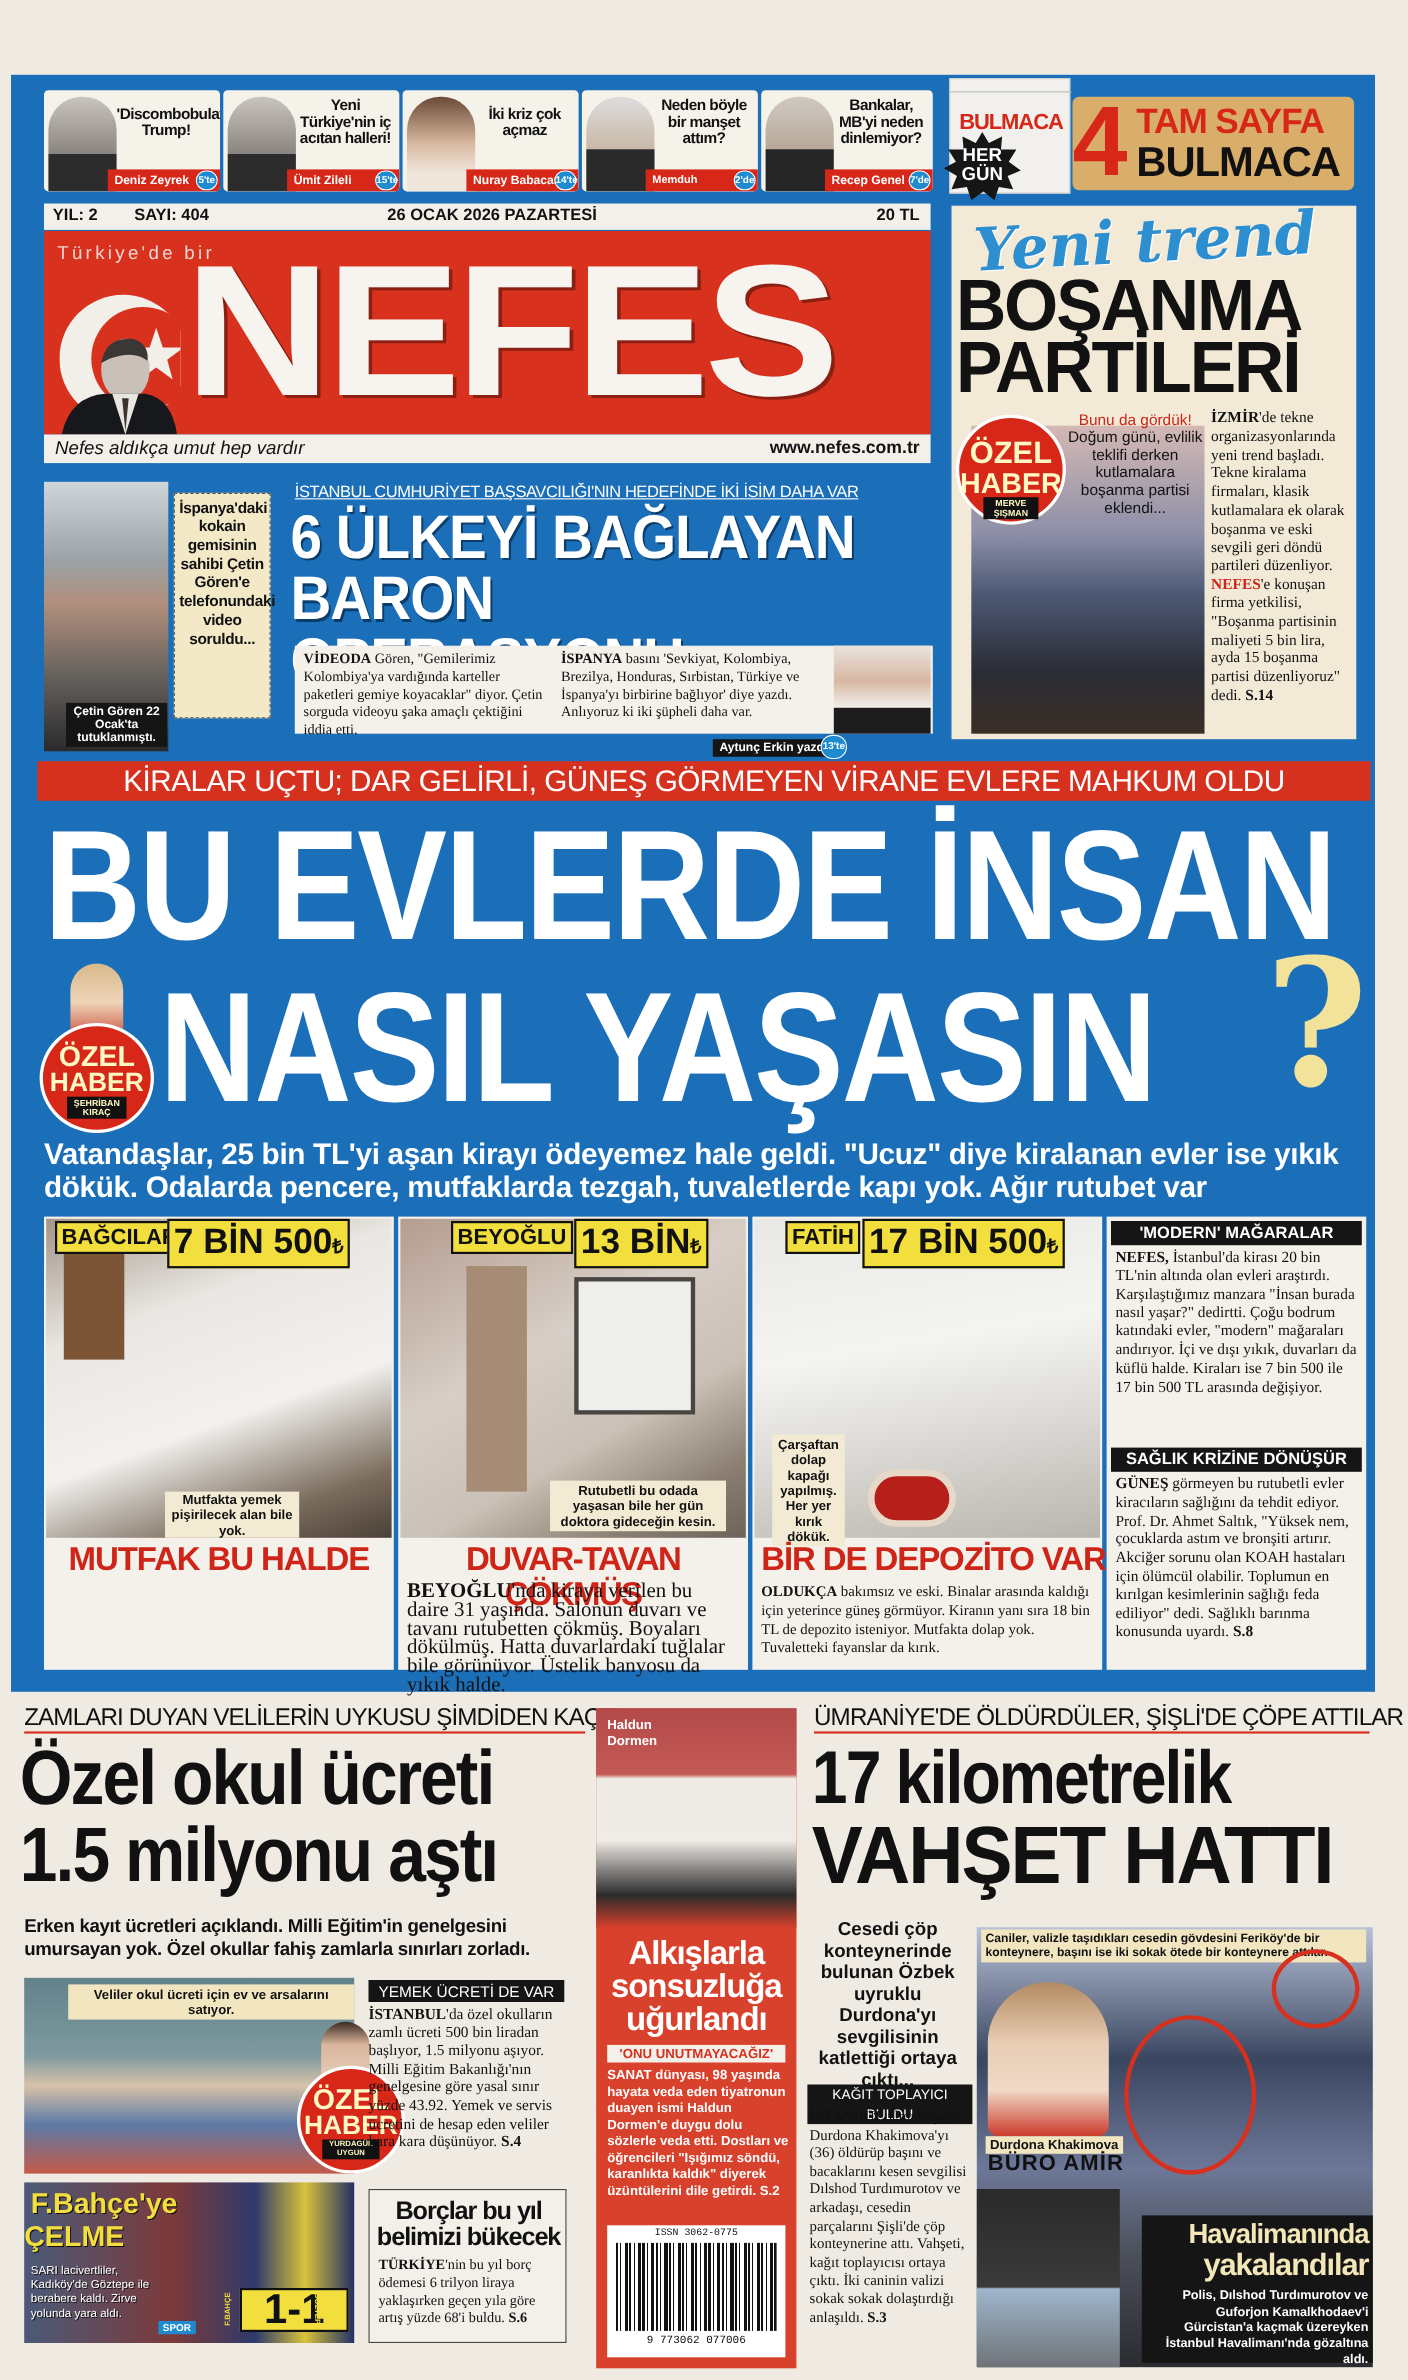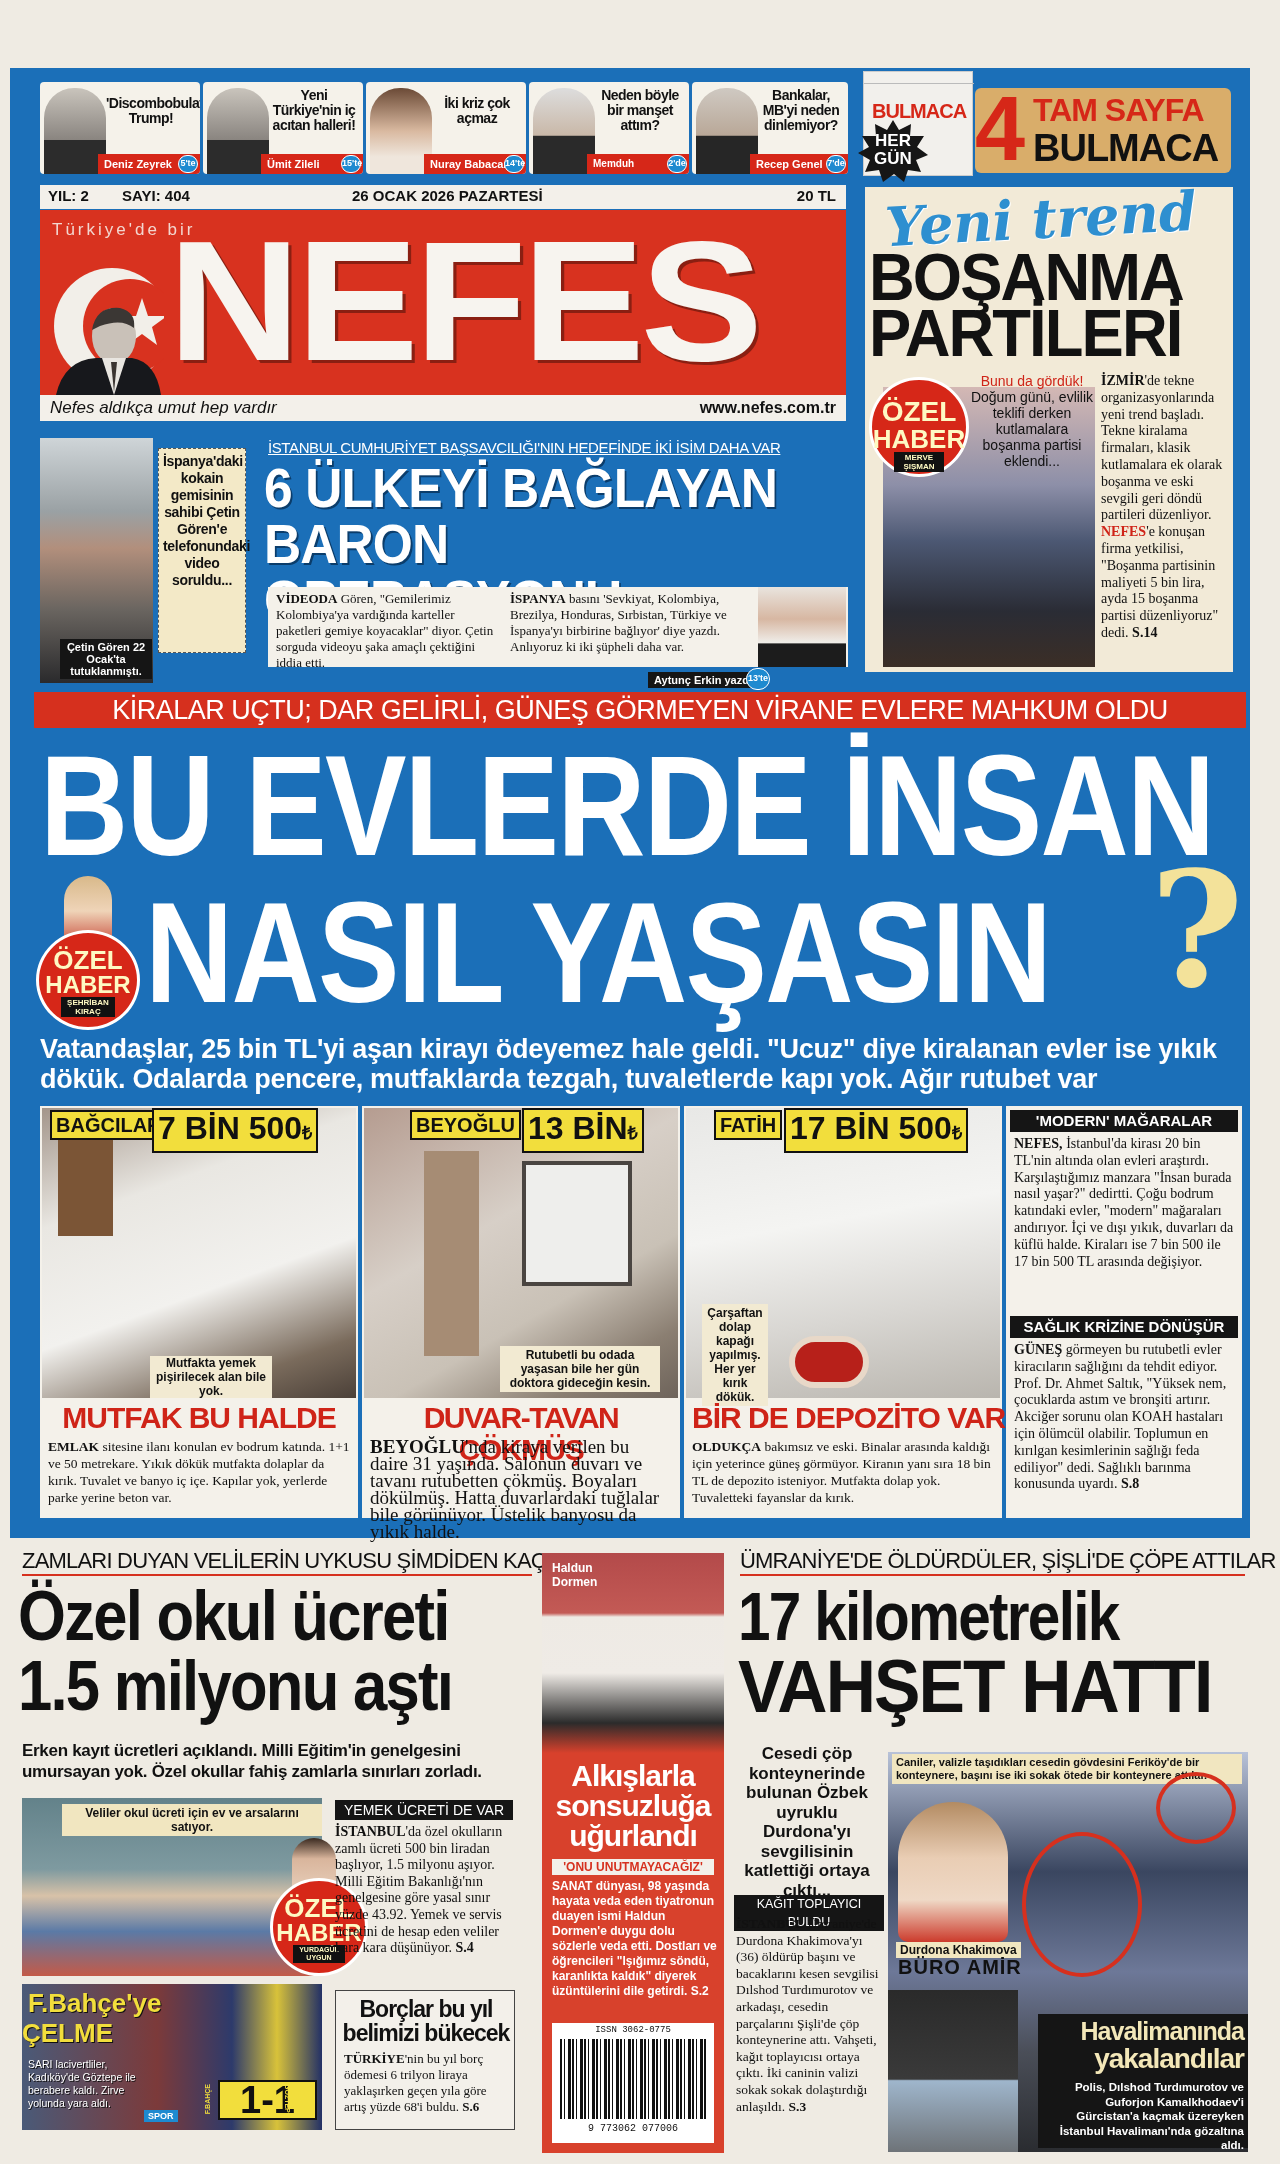--- a/index.html
+++ b/index.html
@@ -164,21 +164,20 @@
 </div>
 <div class="abs" style="left:40px;top:1034px;width:1210px;font-weight:700;font-size:27px;line-height:30px;color:#fff;letter-spacing:-0.3px;">Vatandaşlar, 25 bin TL'yi aşan kirayı ödeyemez hale geldi. "Ucuz" diye kiralanan evler ise yıkık dökük. Odalarda pencere, mutfaklarda tezgah, tuvaletlerde kapı yok. Ağır rutubet var</div>
 
 <div class="abs white-box" style="left:40px;top:1106px;width:318px;height:412px;">
   <div class="abs" style="left:2px;top:2px;width:314px;height:290px;background:linear-gradient(160deg,#a3958a 0%,#e9e7e2 30%,#f2f1ee 60%,#7a6b5c 85%,#4b4038);"></div>
   <div class="abs" style="left:18px;top:10px;width:55px;height:120px;background:#7b5536;"></div>
   <div class="abs" style="left:10px;top:4px;background:#f2de3c;border:2px solid #111;font-weight:900;font-size:20px;padding:0 4px;line-height:26px;">BAĞCILAR</div>
   <div class="abs" style="left:112px;top:2px;background:#f2de3c;border:2px solid #111;padding:0 4px;font-weight:900;font-size:32px;line-height:36px;"><span>7 BİN 500</span><span style="font-size:18px;">₺</span></div>
   <div class="abs" style="left:110px;top:250px;width:122px;background:#f2ead2;font-weight:700;font-size:12px;line-height:14px;text-align:center;padding:0;">Mutfakta yemek pişirilecek alan bile yok.</div>
   <div class="abs red" style="left:0;top:296px;width:318px;text-align:center;font-weight:900;font-size:30px;line-height:32px;letter-spacing:-1px;">MUTFAK BU HALDE</div>
-  <div class="abs serif" style="left:8px;top:332px;width:302px;font-size:13.5px;line-height:17px;"><b>EMLAK</b><span> sitesine ilanı konulan ev bodrum katında. 1+1 ve 50 metrekare. Yıkık dökük mutfakta dolaplar da kırık. Tuvalet ve banyo iç içe. Kapılar yok, yerlerde parke yerine beton var.</span></div>
 </div>
 <div class="abs white-box" style="left:362px;top:1106px;width:318px;height:412px;">
   <div class="abs" style="left:2px;top:2px;width:314px;height:290px;background:linear-gradient(150deg,#b59c90 0%,#d7cfc7 40%,#c9c1b6 65%,#8b7f72 85%,#6d635a);"></div>
   <div class="abs" style="left:62px;top:45px;width:55px;height:205px;background:#a68c74;"></div>
   <div class="abs" style="left:160px;top:55px;width:110px;height:125px;border:4px solid #4a4541;background:#eeeeec;"></div>
   <div class="abs" style="left:48px;top:4px;background:#f2de3c;border:2px solid #111;font-weight:900;font-size:20px;padding:0 4px;line-height:26px;">BEYOĞLU</div>
   <div class="abs" style="left:160px;top:2px;background:#f2de3c;border:2px solid #111;padding:0 4px;font-weight:900;font-size:32px;line-height:36px;"><span>13 BİN</span><span style="font-size:18px;">₺</span></div>
   <div class="abs" style="left:138px;top:240px;width:160px;background:#f2ead2;font-weight:700;font-size:12px;line-height:14px;text-align:center;padding:2px;">Rutubetli bu odada yaşasan bile her gün doktora gideceğin kesin.</div>
   <div class="abs red" style="left:0;top:296px;width:318px;text-align:center;font-weight:900;font-size:30px;line-height:32px;letter-spacing:-1.5px;">DUVAR-TAVAN ÇÖKMÜŞ</div>
   <div class="abs serif" style="left:8px;top:332px;width:302px;font-size:19px;line-height:17px;"><b>BEYOĞLU</b><span>'nda kiraya verilen bu daire 31 yaşında. Salonun duvarı ve tavanı rutubetten çökmüş. Boyaları dökülmüş. Hatta duvarlardaki tuğlalar bile görünüyor. Üstelik banyosu da yıkık halde.</span></div>

